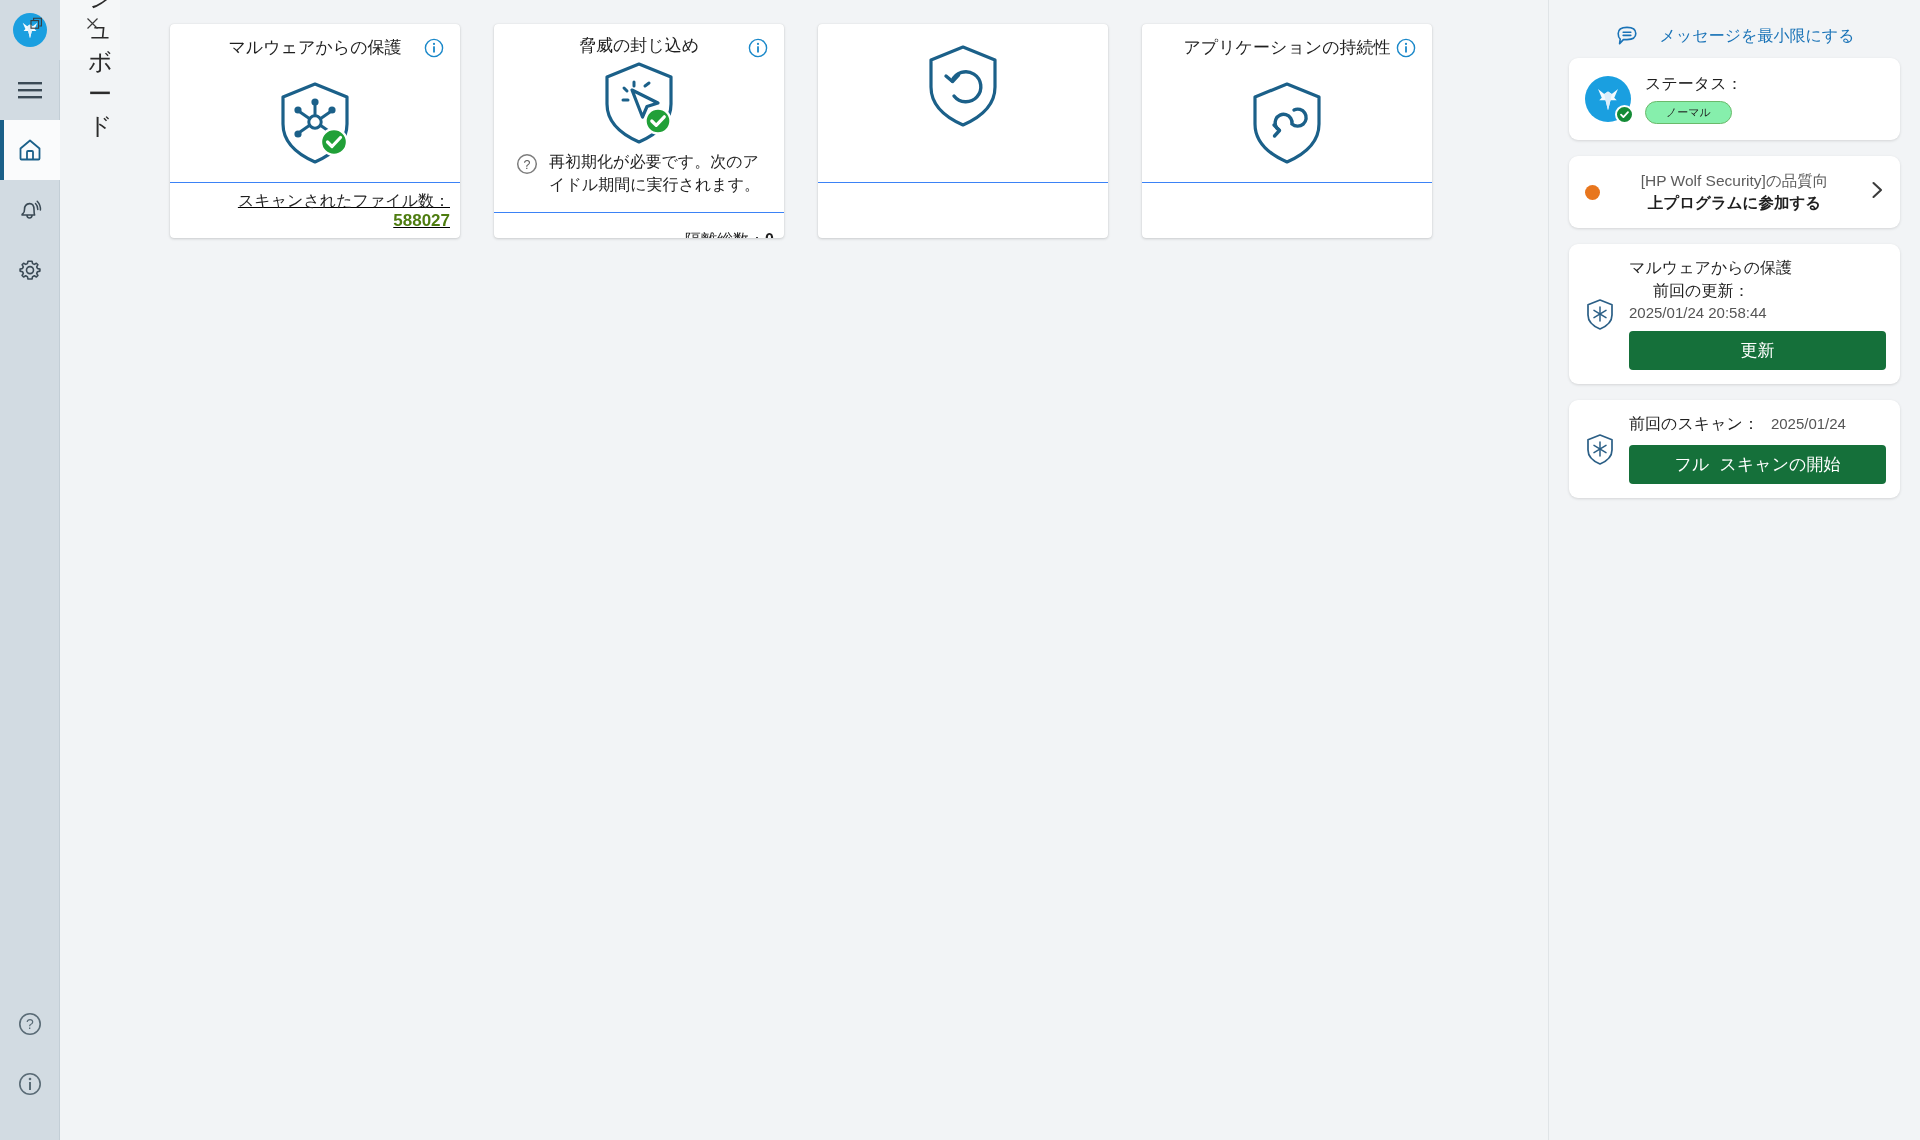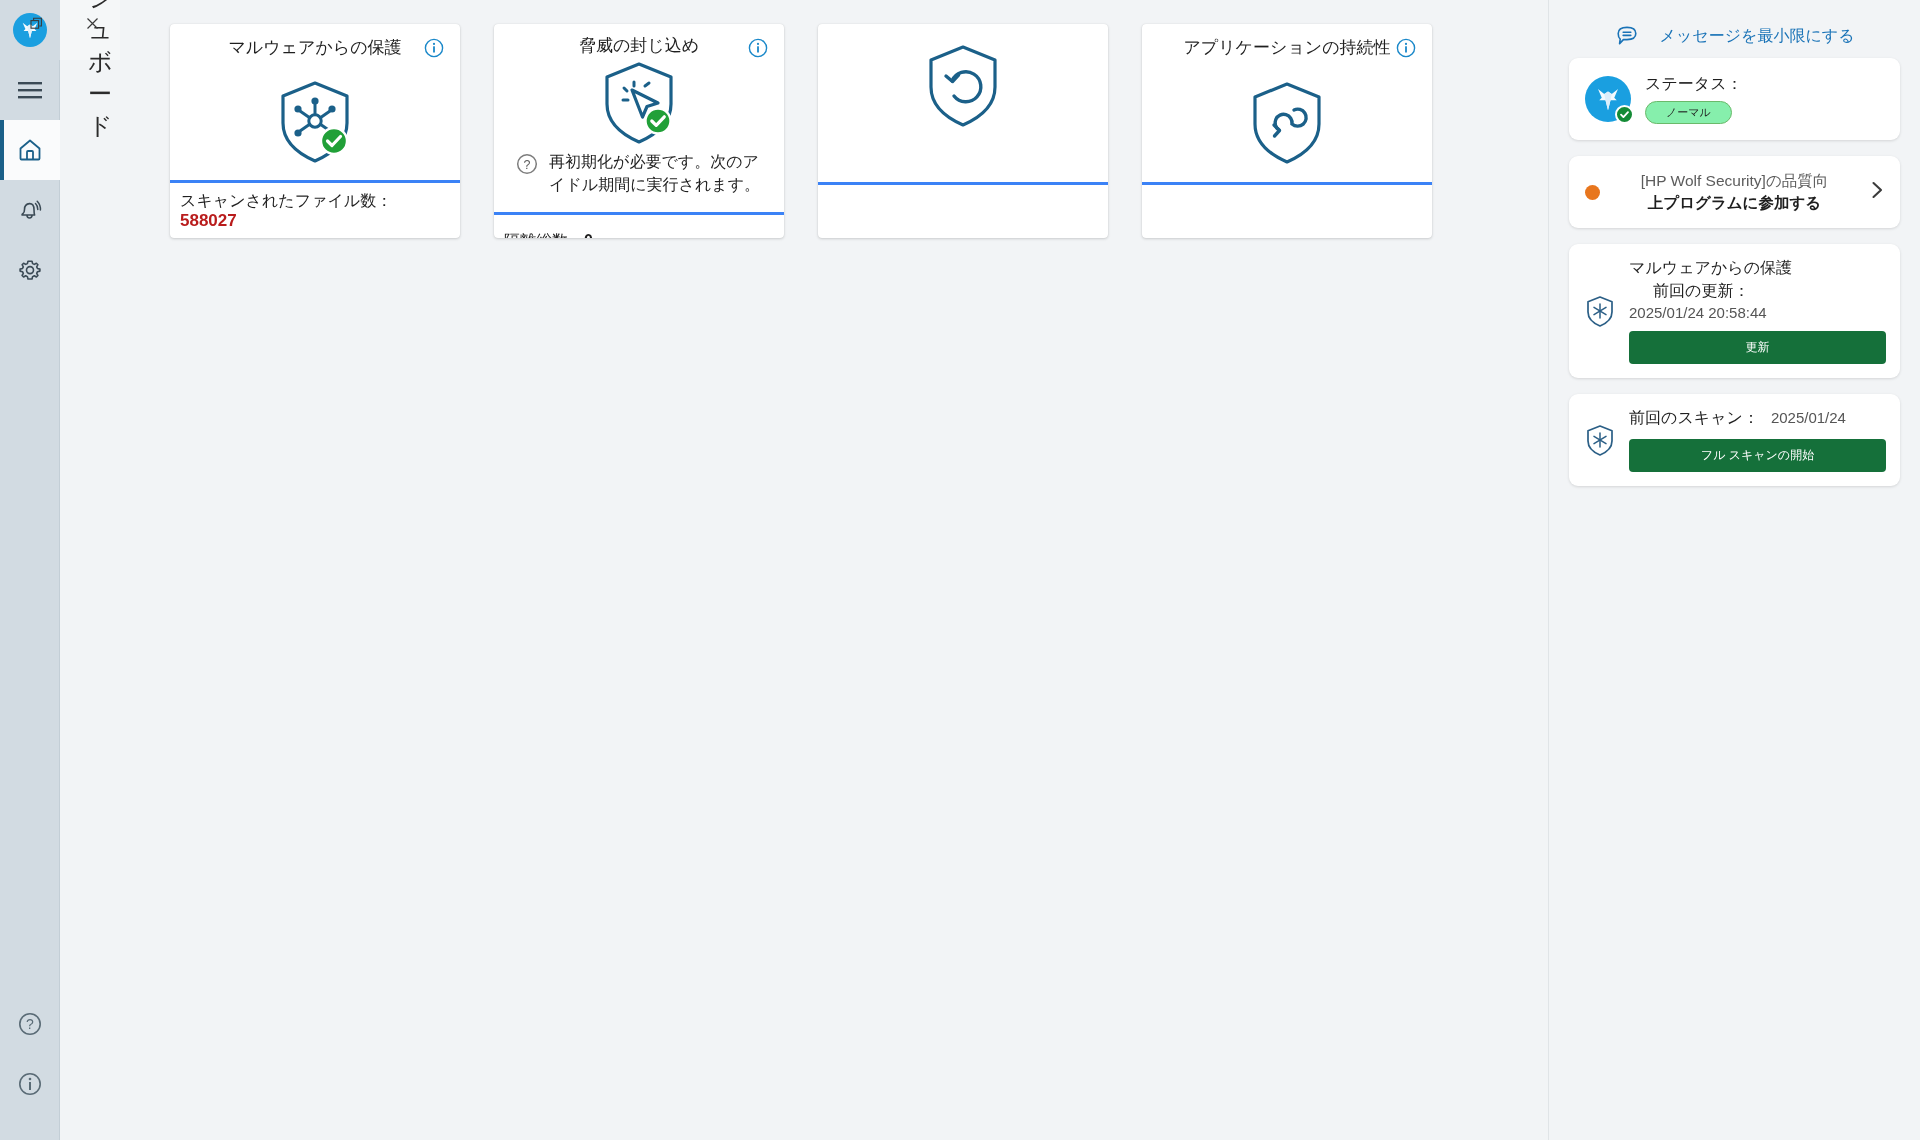--- a/index.html
+++ b/index.html
@@ -162,38 +162,39 @@
     gap: 11px;
     padding: 4px 16px 16px 22px;
   }
   .card-note-text {
     font-size: 16px;
     color: #1f1f1f;
     line-height: 1.45;
   }
   .card-filler { flex: 1 1 auto; }
   .card-foot {
-    border-top: 3px solid #3b82f6;
+    border-top: 1px solid #3b82f6;
     min-height: 56px;
     display: flex;
     flex-direction: column;
-    align-items: flex-start;
+    align-items: flex-end;
     justify-content: center;
     padding: 8px 10px;
     text-align: center;
+    text-decoration: underline;
   }
   .foot-label {
     font-size: 16px;
     color: #1f1f1f;
     line-height: 1.35;
   }
   .foot-value {
     font-size: 17px;
     font-weight: bold;
-    color: #b91c1c;
+    color: #4d7c0f;
   }
   .foot-inline {
     font-size: 16px;
     color: #1f1f1f;
   }
   .foot-inline b { font-weight: bold; }
 
   
   .card.c1 { height: 214px; }
   .card.c2 { height: 214px; }
@@ -291,22 +292,22 @@
   .upd-card { align-items: center; padding: 14px 14px 14px 16px; }
   .upd-body { flex: 1 1 auto; display: flex; flex-direction: column; gap: 2px; }
   .upd-title { font-size: 16px; color: #1f1f1f; }
   .upd-sub { font-size: 16px; color: #1f1f1f; margin-left: 24px; }
   .upd-date { font-size: 15px; color: #555; }
   .green-btn {
     background: #15703a;
     color: #ffffff;
     border: none;
     border-radius: 4px;
-    font-size: 12px;
-    font-family: Liberation Sans, sans-serif;
+    font-size: 17px;
+    font-family: Liberation Mono, monospace;
     padding: 8px 10px;
     cursor: pointer;
     margin-top: 8px;
     width: 100%;
     text-align: center;
   }
   .scan-row { display: flex; align-items: baseline; gap: 12px; }
   .scan-label { font-size: 16px; color: #1f1f1f; }
   .scan-date { font-size: 15px; color: #555; }
 </style>

